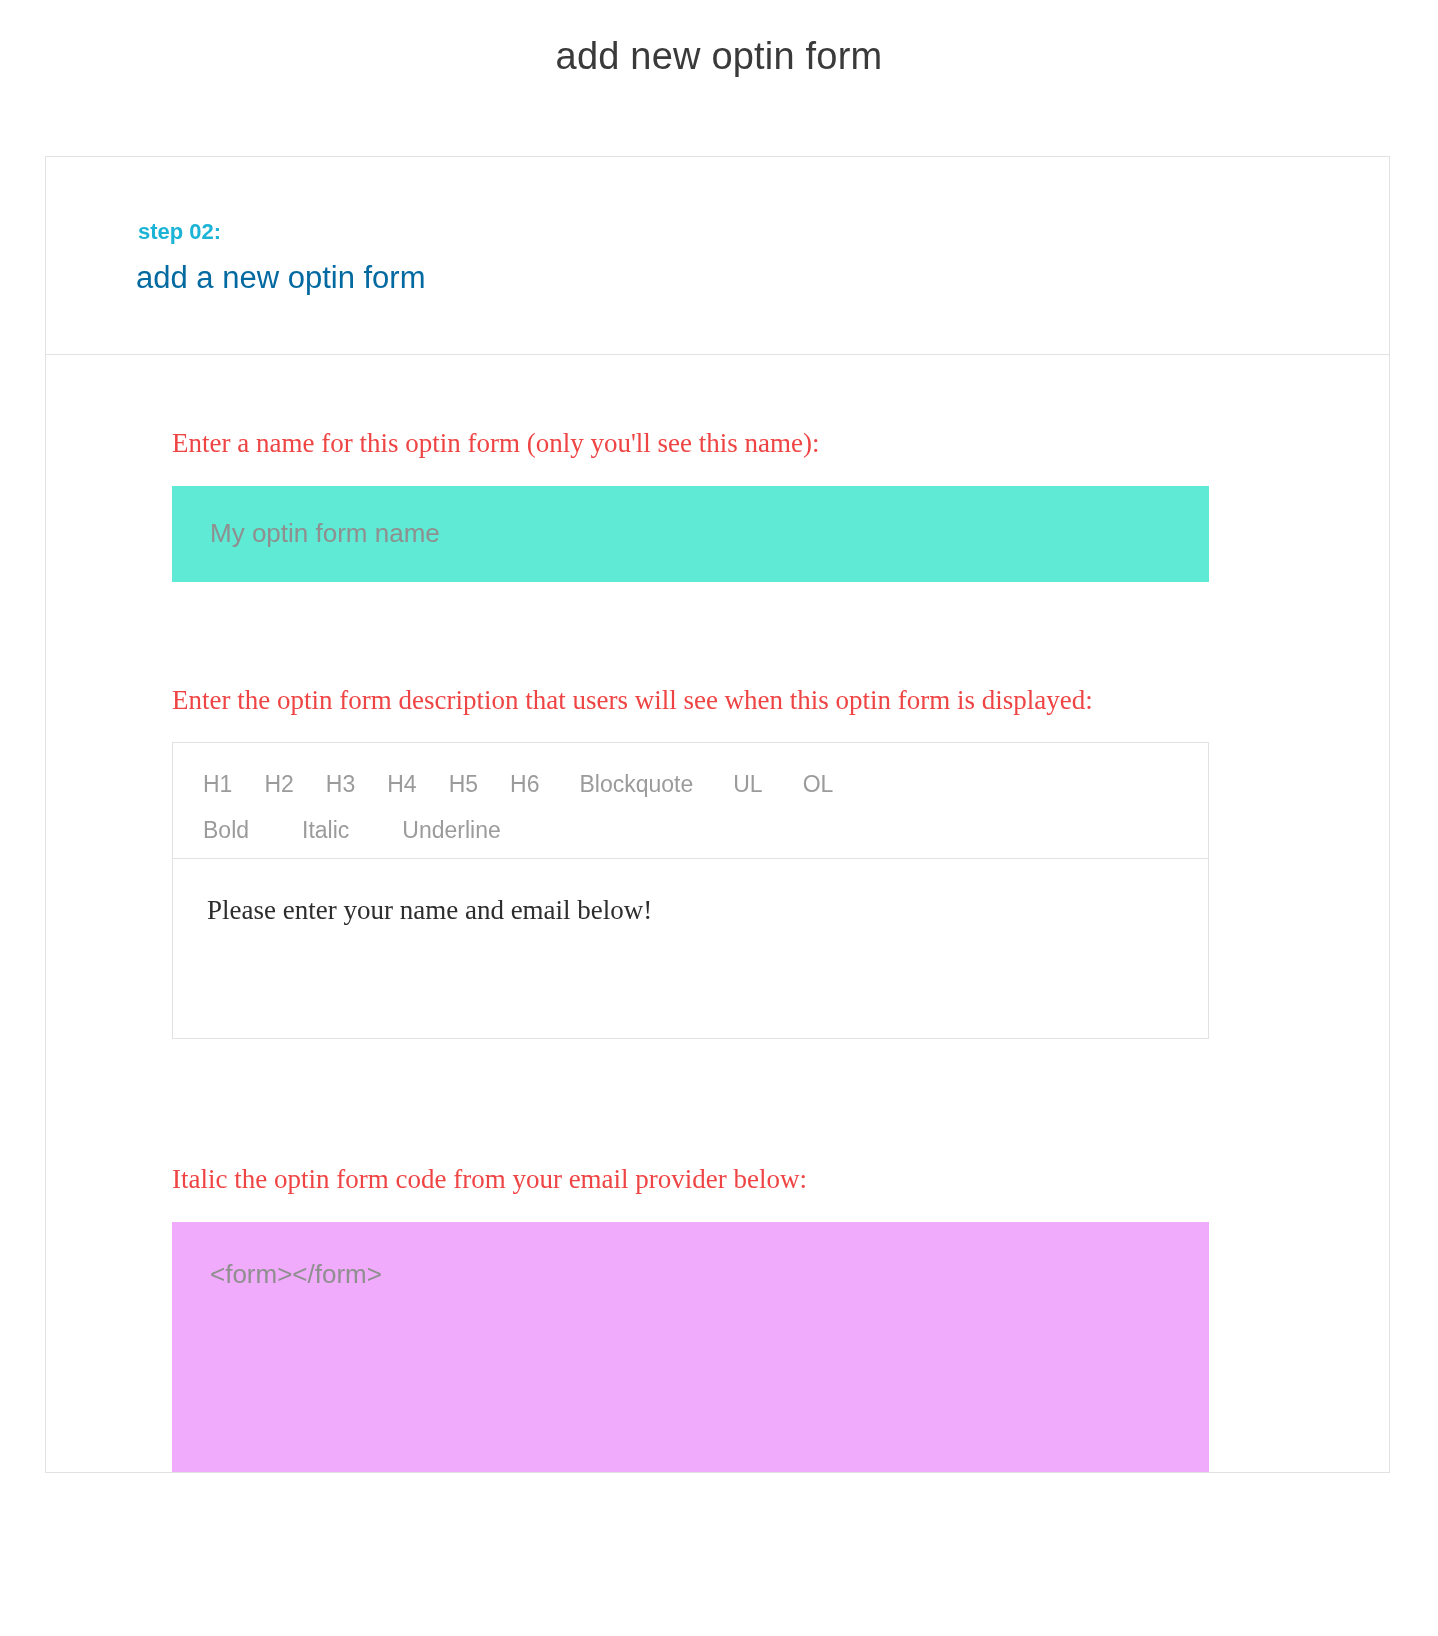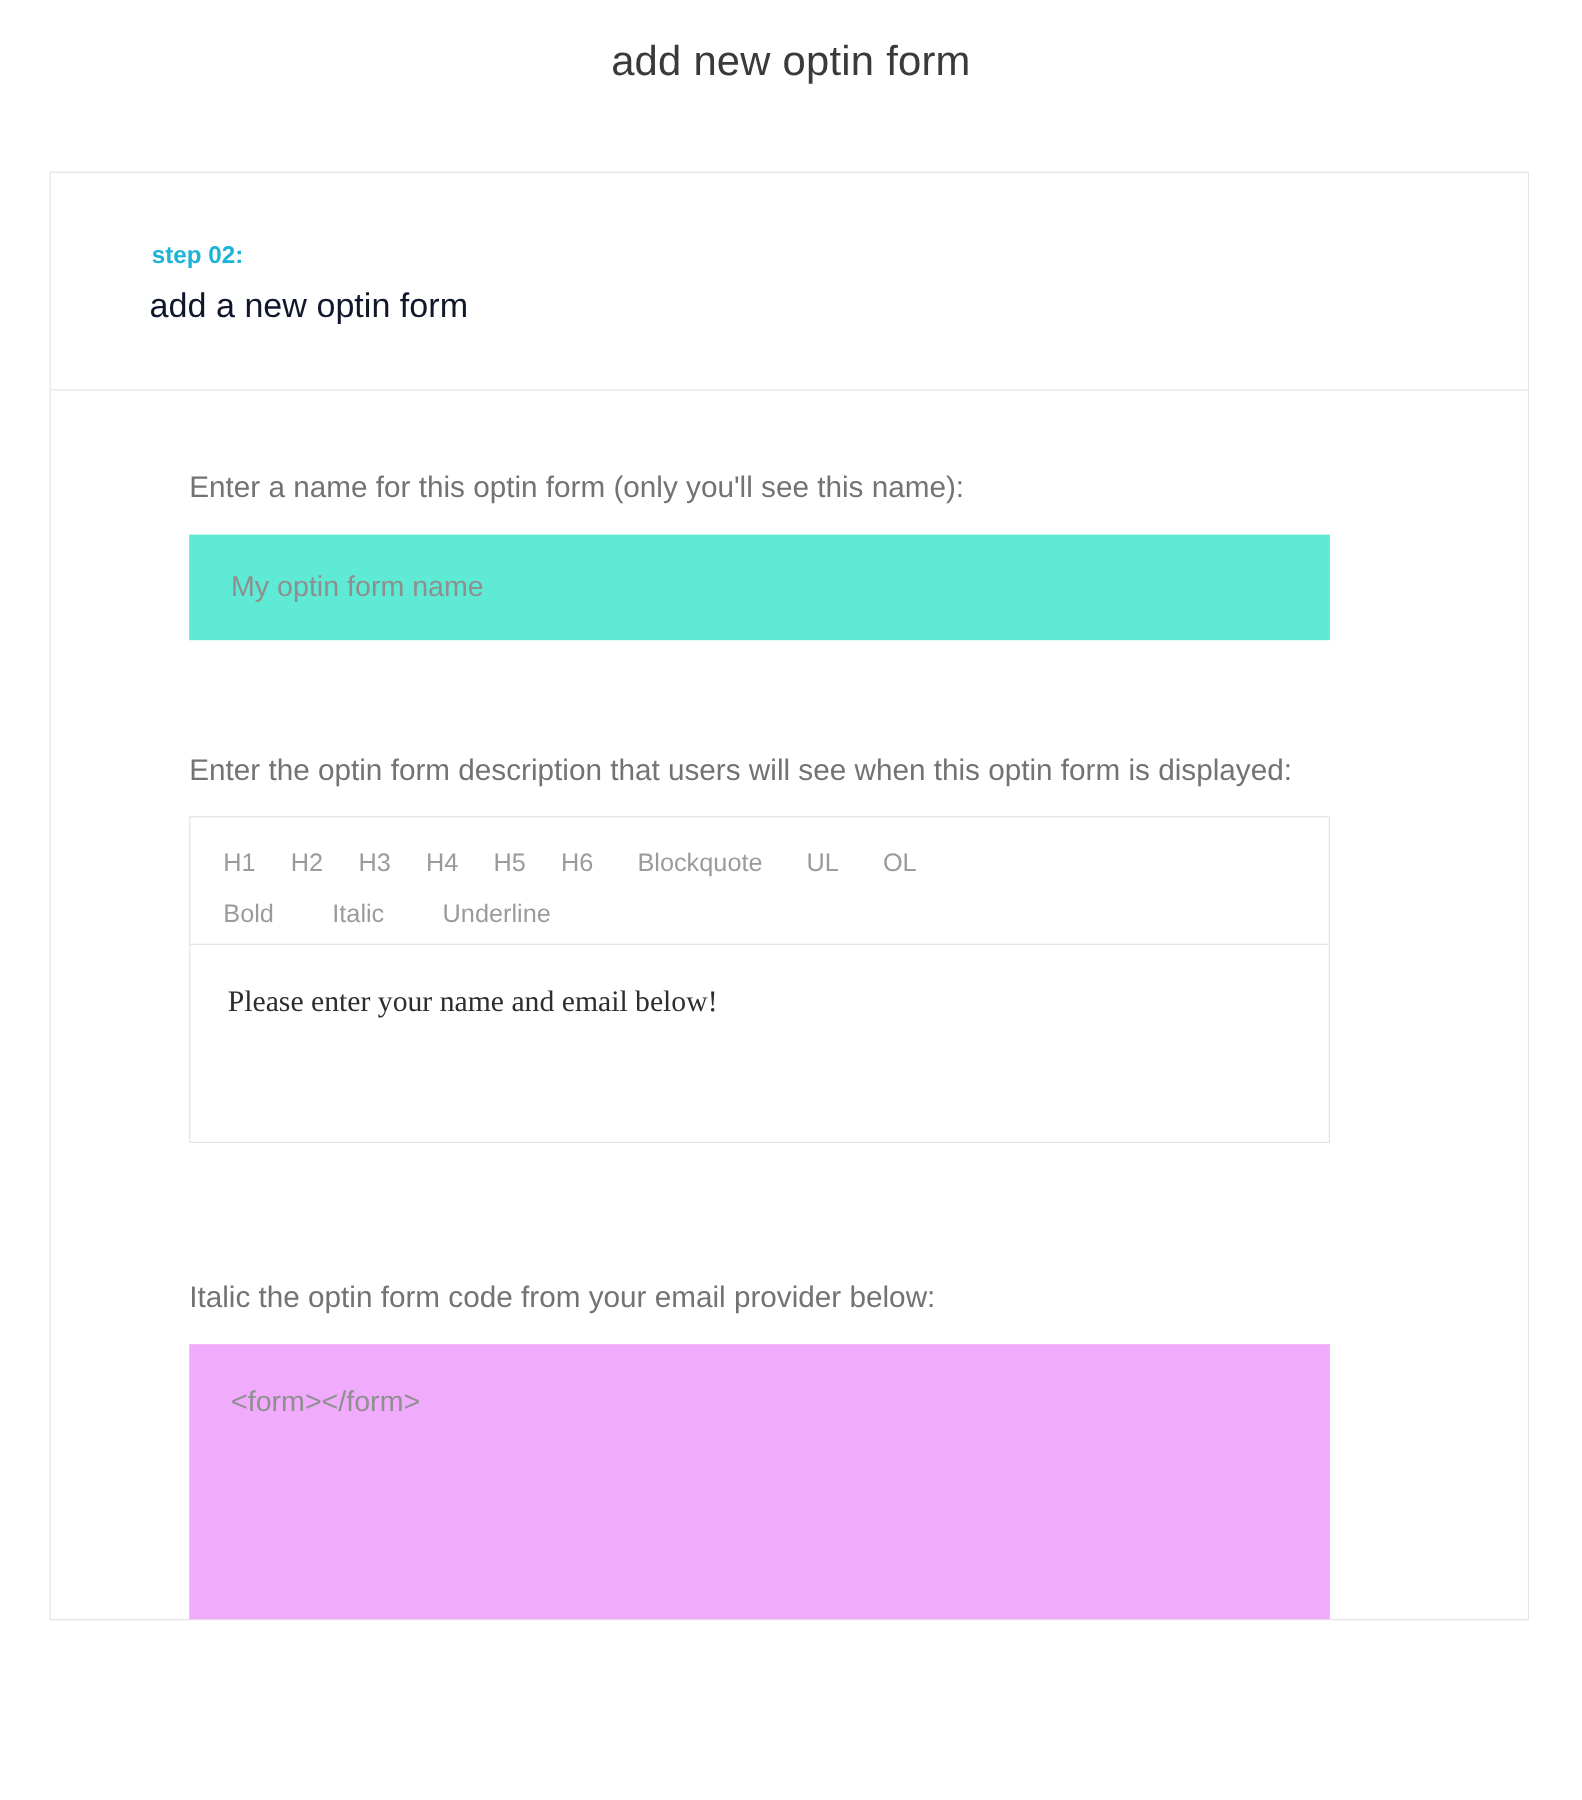--- a/index.html
+++ b/index.html
@@ -42,39 +42,40 @@
     color: #1bb4d6;
     font-size: 22px;
     font-weight: bold;
     line-height: 1.2;
     margin: 0 0 14px 2px;
   }
 
   .step-title {
     font-size: 31px;
     font-weight: 400;
-    color: #0f172a;
+    color: #0369a1;
     line-height: 1.2;
     margin: 0;
   }
 
   .panel-body {
     padding: 70px 0 0 0;
   }
 
   .field-block {
     padding: 0 180px 0 126px;
   }
 
   .field-label {
     font-size: 27px;
     font-weight: 400;
-    color: #737373;
+    color: #ef4444;
     line-height: 1.35;
     margin: 0 0 24px 0;
+    font-family: Liberation Serif, serif;
   }
 
   .text-input {
     display: block;
     width: 100%;
     box-sizing: border-box;
     background: #5eead4;
     border: none;
     outline: none;
     height: 96px;

